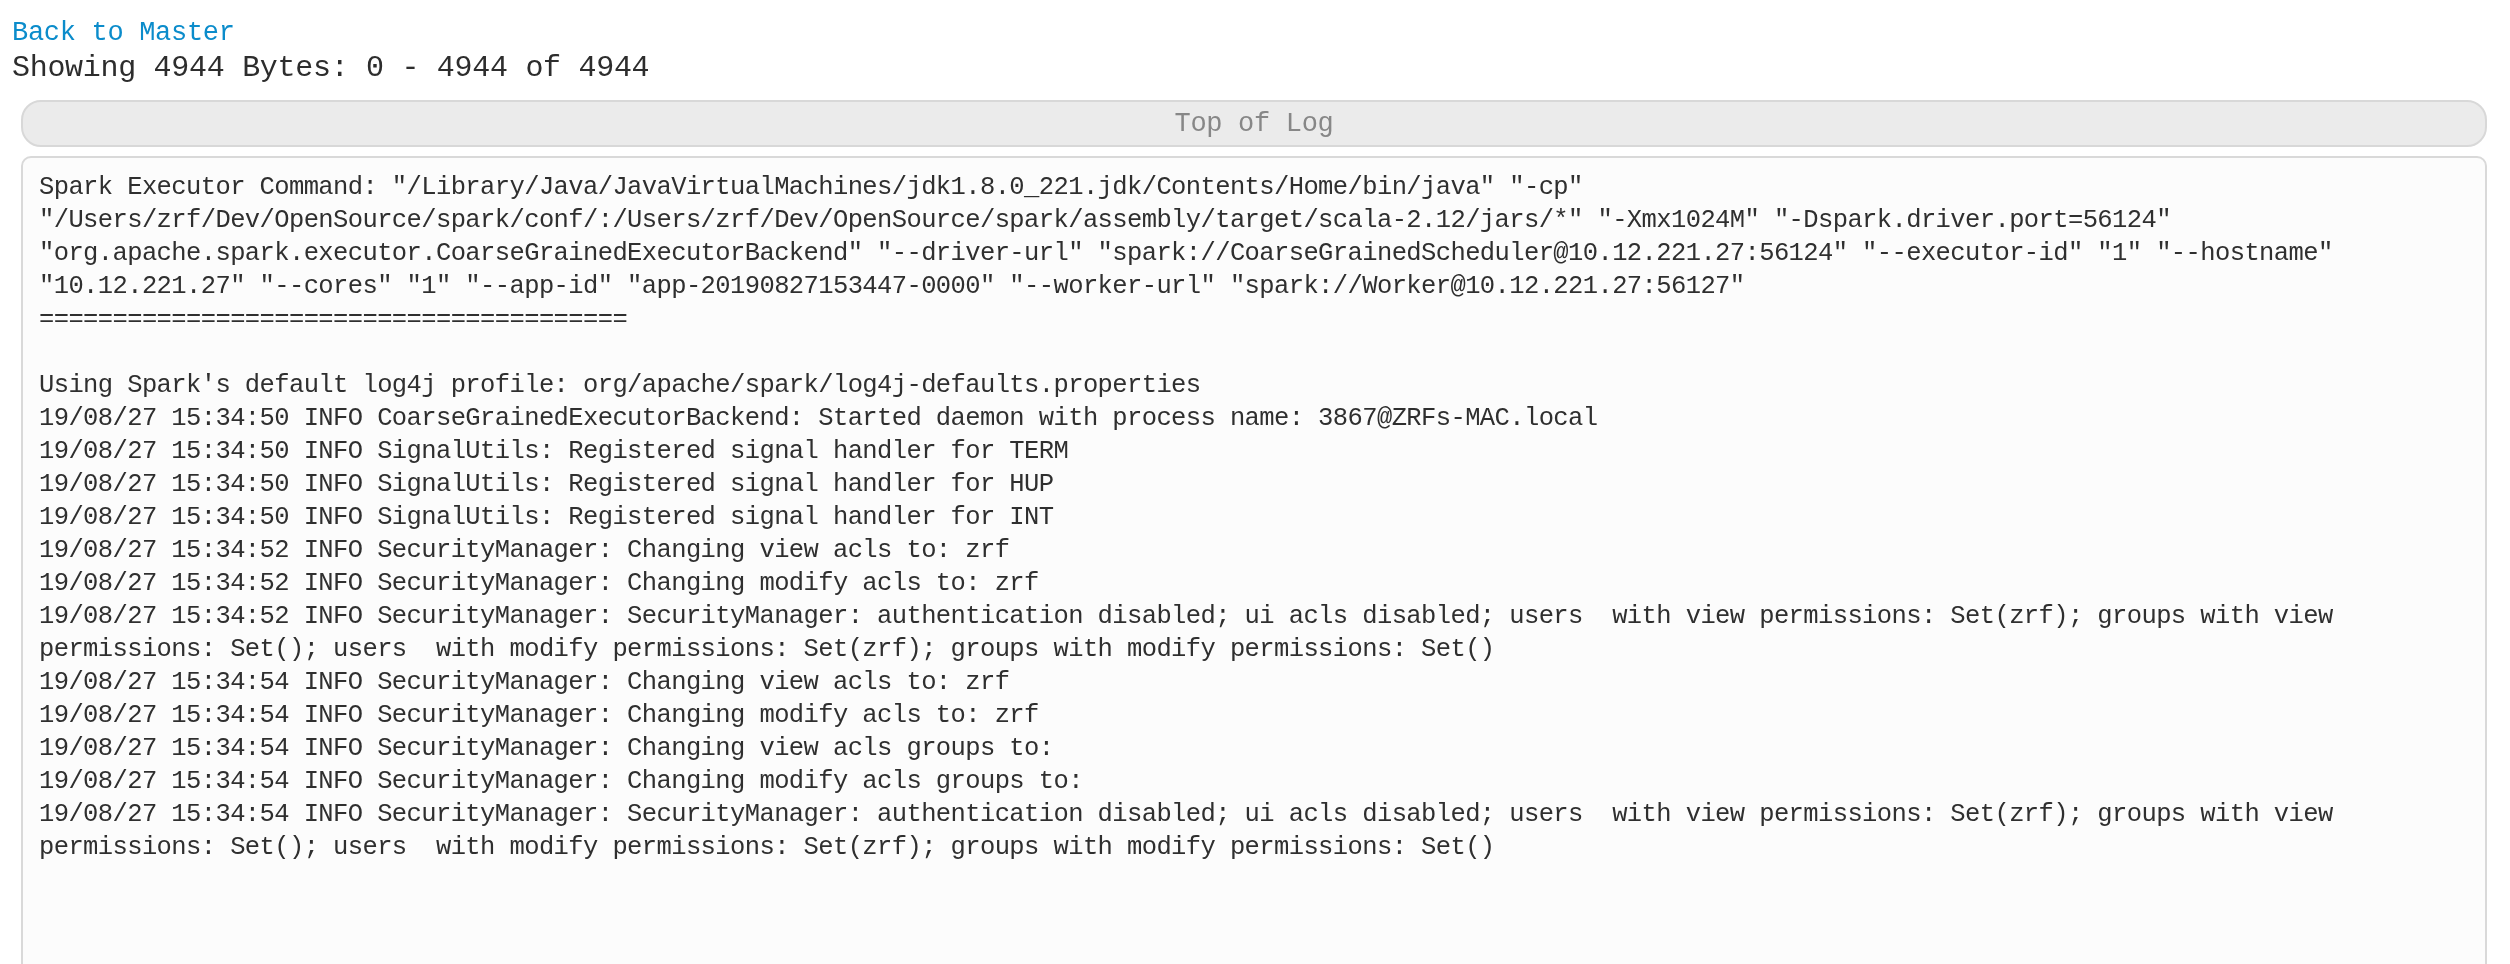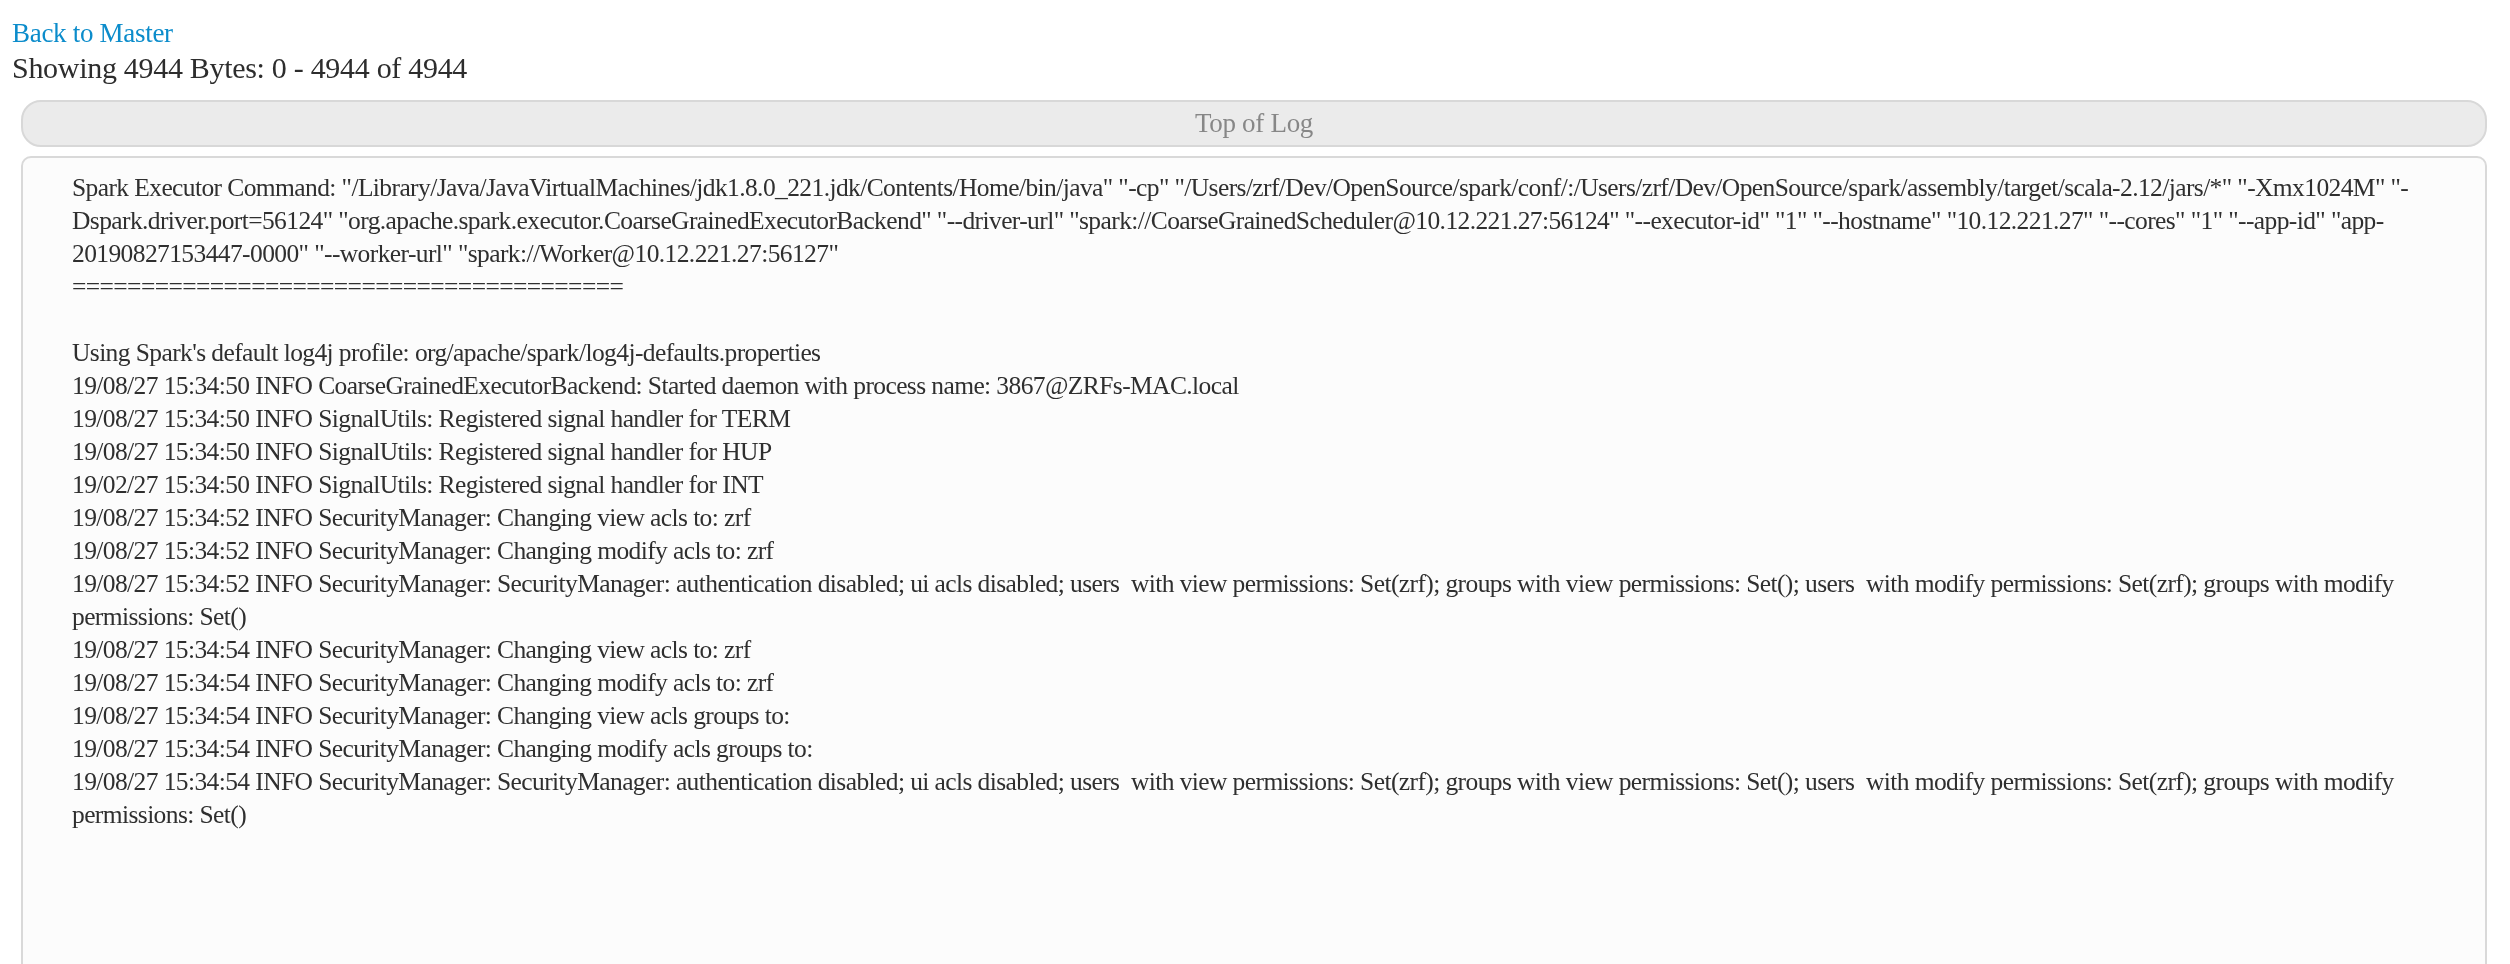--- a/index.html
+++ b/index.html
@@ -2,21 +2,21 @@
 <html><head>
 <meta charset="utf-8">
 <style>
   html, body { margin: 0; padding: 0; background: #ffffff; }
   .page {
     position: relative;
     width: 2510px;
     height: 964px;
     overflow: hidden;
     background: #ffffff;
-    font-family: Liberation Serif, serif;
+    font-family: Liberation Mono, monospace;
     color: #2f2f2f;
   }
   .back-link {
     display: inline-block;
     margin: 16px 0 0 12px;
     font-size: 27px;
     line-height: 34px;
     color: #0b8ccb;
     text-decoration: none;
     letter-spacing: -0.3px;
@@ -59,21 +59,20 @@
     overflow: hidden;
   }
   .log-line {
     font-size: 25.5px;
     line-height: 33px;
     min-height: 33px;
     letter-spacing: -0.6px;
     color: #2f2f2f;
     white-space: pre-wrap;
     word-wrap: break-word;
-    margin-left: 33px;
   }
 </style>
 </head>
 <body>
 
 <div class="page">
 
   <a href="#" class="back-link">Back to Master</a>
 
   <div class="byte-info">Showing 4944 Bytes: 0 - 4944 of 4944</div>
@@ -84,21 +83,21 @@
 
   <div class="log-box">
 
   <div class="log-line">Spark Executor Command: "/Library/Java/JavaVirtualMachines/jdk1.8.0_221.jdk/Contents/Home/bin/java" "-cp" "/Users/zrf/Dev/OpenSource/spark/conf/:/Users/zrf/Dev/OpenSource/spark/assembly/target/scala-2.12/jars/*" "-Xmx1024M" "-Dspark.driver.port=56124" "org.apache.spark.executor.CoarseGrainedExecutorBackend" "--driver-url" "spark://CoarseGrainedScheduler@10.12.221.27:56124" "--executor-id" "1" "--hostname" "10.12.221.27" "--cores" "1" "--app-id" "app-20190827153447-0000" "--worker-url" "spark://Worker@10.12.221.27:56127"</div>
       <div class="log-line">========================================</div>
       <div class="log-line"></div>
       <div class="log-line">Using Spark's default log4j profile: org/apache/spark/log4j-defaults.properties</div>
       <div class="log-line">19/08/27 15:34:50 INFO CoarseGrainedExecutorBackend: Started daemon with process name: 3867@ZRFs-MAC.local</div>
       <div class="log-line">19/08/27 15:34:50 INFO SignalUtils: Registered signal handler for TERM</div>
       <div class="log-line">19/08/27 15:34:50 INFO SignalUtils: Registered signal handler for HUP</div>
-      <div class="log-line">19/02/27 15:34:50 INFO SignalUtils: Registered signal handler for INT</div>
+      <div class="log-line">19/08/27 15:34:50 INFO SignalUtils: Registered signal handler for INT</div>
       <div class="log-line">19/08/27 15:34:52 INFO SecurityManager: Changing view acls to: zrf</div>
       <div class="log-line">19/08/27 15:34:52 INFO SecurityManager: Changing modify acls to: zrf</div>
       <div class="log-line">19/08/27 15:34:52 INFO SecurityManager: SecurityManager: authentication disabled; ui acls disabled; users  with view permissions: Set(zrf); groups with view permissions: Set(); users  with modify permissions: Set(zrf); groups with modify permissions: Set()</div>
       <div class="log-line">19/08/27 15:34:54 INFO SecurityManager: Changing view acls to: zrf</div>
       <div class="log-line">19/08/27 15:34:54 INFO SecurityManager: Changing modify acls to: zrf</div>
       <div class="log-line">19/08/27 15:34:54 INFO SecurityManager: Changing view acls groups to: </div>
       <div class="log-line">19/08/27 15:34:54 INFO SecurityManager: Changing modify acls groups to: </div>
       <div class="log-line">19/08/27 15:34:54 INFO SecurityManager: SecurityManager: authentication disabled; ui acls disabled; users  with view permissions: Set(zrf); groups with view permissions: Set(); users  with modify permissions: Set(zrf); groups with modify permissions: Set()</div>
     </div>
 

